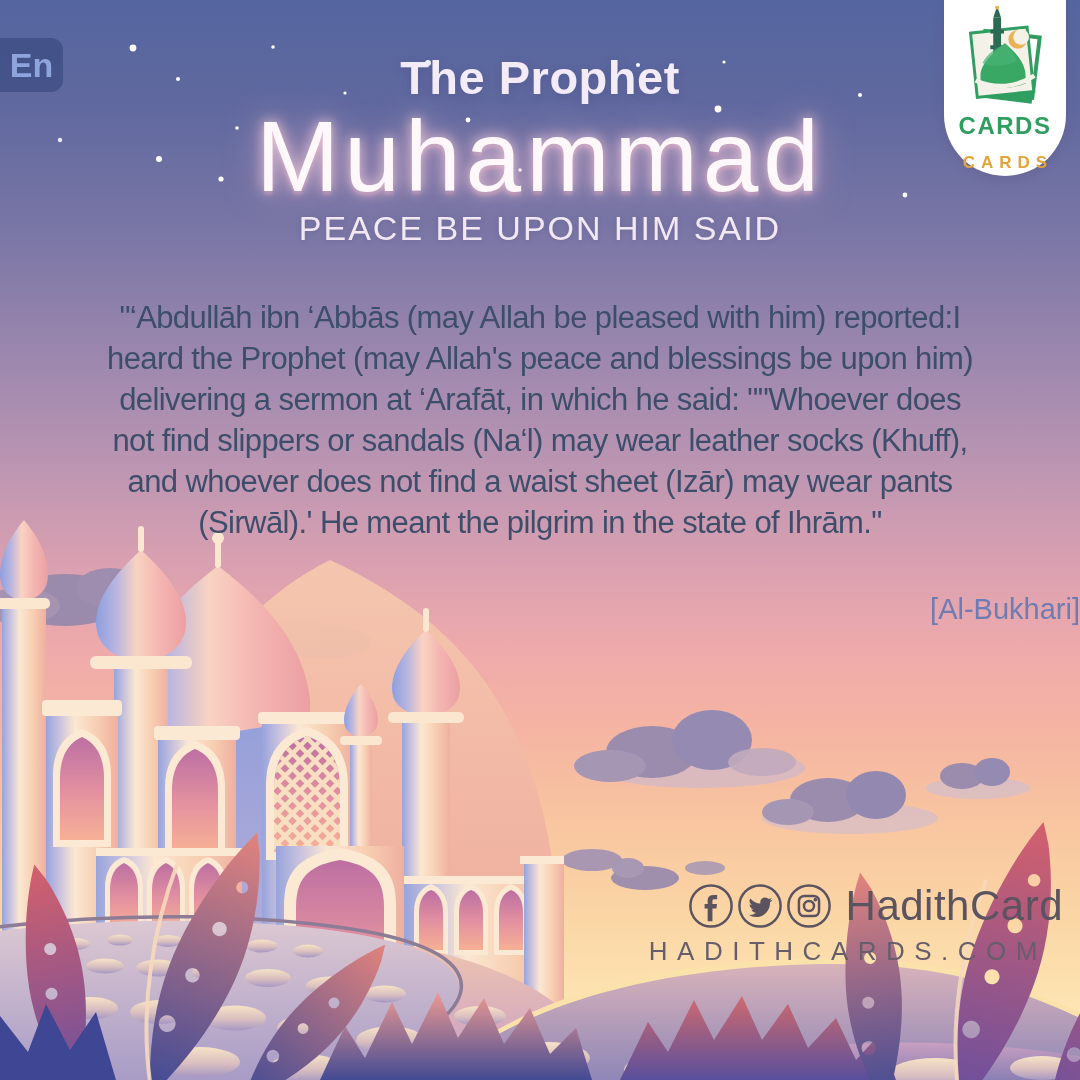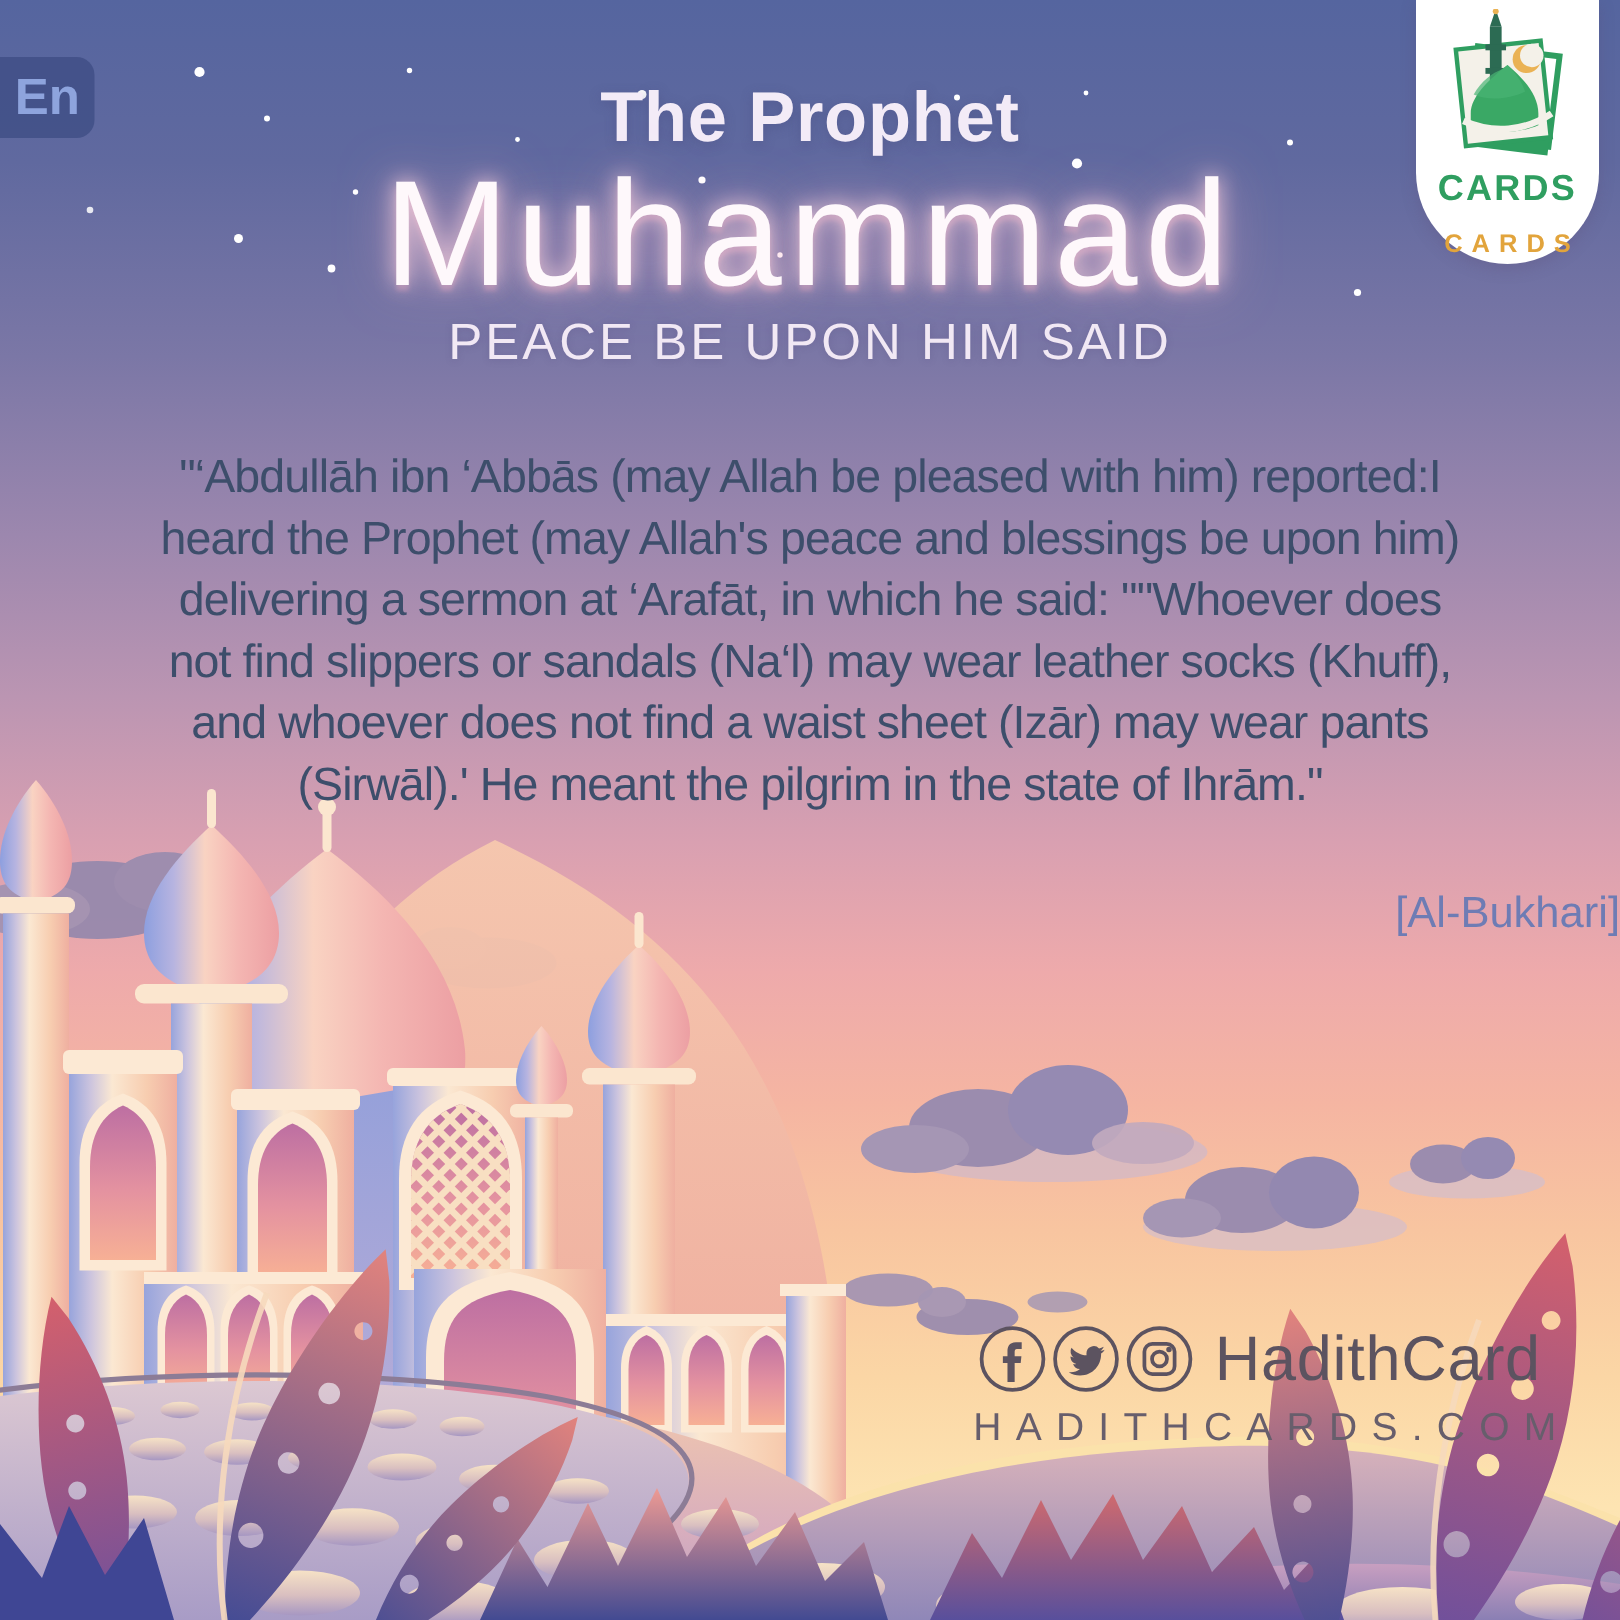--- a/index.html
+++ b/index.html
@@ -36,21 +36,21 @@
   .logo-icon{margin-top:6px;}
   .logo-line1{color:#2f9e60;font-size:24px;font-weight:700;letter-spacing:1.5px;margin-top:-2px;}
   .logo-line2{color:#e2a43c;font-size:17px;font-weight:700;letter-spacing:6px;margin-top:13px;margin-left:6px;}
   
   .quote{position:absolute;top:297px;left:30px;width:1020px;text-align:center;
     color:#3d4e6b;font-size:31px;line-height:41px;letter-spacing:-0.6px;}
   .quote span{display:block;}
   .source{position:absolute;top:593px;left:0;width:100%;text-align:right;
     color:#6e7cb4;font-size:29px;}
   
-  .footer{position:absolute;right:17px;top:882px;display:flex;flex-direction:column;}
+  .footer{position:absolute;right:17px;top:882px;display:flex;flex-direction:column;align-items:flex-end;}
   .footer-row1{display:flex;align-items:center;}
   .social{width:46px;height:46px;margin-left:3px;cursor:pointer;}
   .brand{font-size:42px;color:#5c5360;margin-left:14px;letter-spacing:.5px;}
   .website{font-size:26px;color:#675e6c;letter-spacing:9.5px;margin-top:6px;margin-right:16px;}
 </style>
 </head>
 <body>
 
 <div class="canvas">
 

